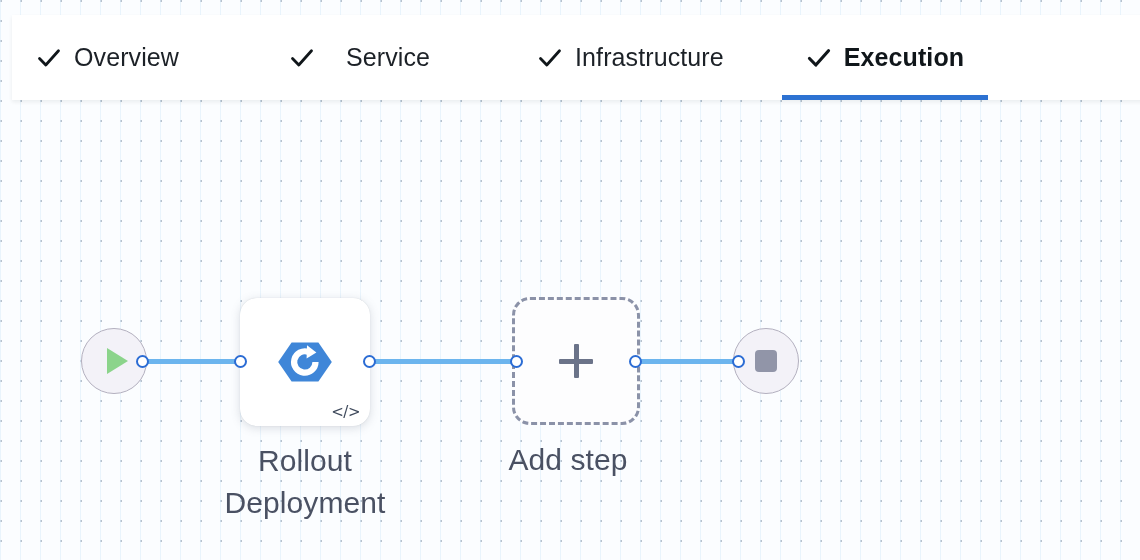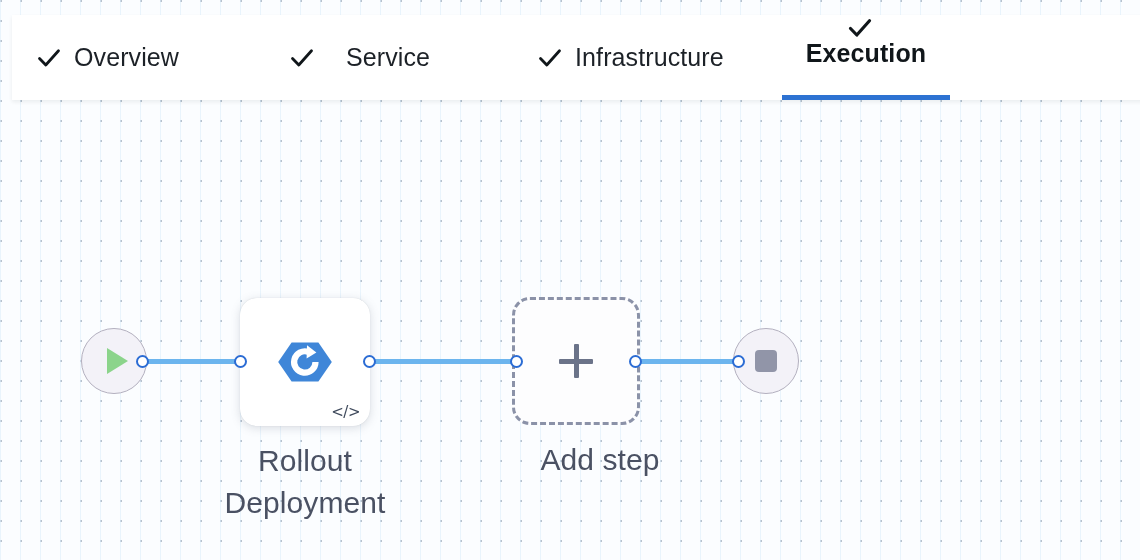--- a/index.html
+++ b/index.html
@@ -276,21 +276,21 @@
 
       <div class="tab" style="margin-left:59px;">
         <span class="check">
           <svg viewBox="0 0 26 26" aria-hidden="true">
             <path d="M3.5 13.5 L9.8 20 L22.5 5.8" fill="none" stroke="currentColor" stroke-width="2.8" stroke-linecap="round" stroke-linejoin="round"></path>
           </svg>
         </span>
         <span class="tab-label">Infrastructure</span>
       </div>
 
-      <div class="tab active" style="margin-left:34px;flex-direction:column;">
+      <div class="tab active" style="margin-left:34px;">
         <span class="check">
           <svg viewBox="0 0 26 26" aria-hidden="true">
             <path d="M3.5 13.5 L9.8 20 L22.5 5.8" fill="none" stroke="currentColor" stroke-width="3.2" stroke-linecap="round" stroke-linejoin="round"></path>
           </svg>
         </span>
         <span class="tab-label">Execution</span>
       </div>
 
     </div>
   </div>
@@ -320,21 +320,21 @@
       </div>
     </div>
     <div class="caption" style="left:196px; top:340px; width:218px;">Rollout
 Deployment</div>
 
     <div class="node" style="left:512px; top:197px;">
       <div class="add-box">
         <span class="plus-icon"></span>
       </div>
     </div>
-    <div class="caption" style="left:500px; top:339px; width:200px;">Add step</div>
+    <div class="caption" style="left:468px; top:339px; width:200px;">Add step</div>
 
     <div class="node" style="left:733px; top:228px;">
       <div class="terminal">
         <span class="stop-sq"></span>
       </div>
     </div>
 
     <div class="port" style="left:136px; top:255px;"></div>
     <div class="port" style="left:234px; top:255px;"></div>
     <div class="port" style="left:363px; top:255px;"></div>

